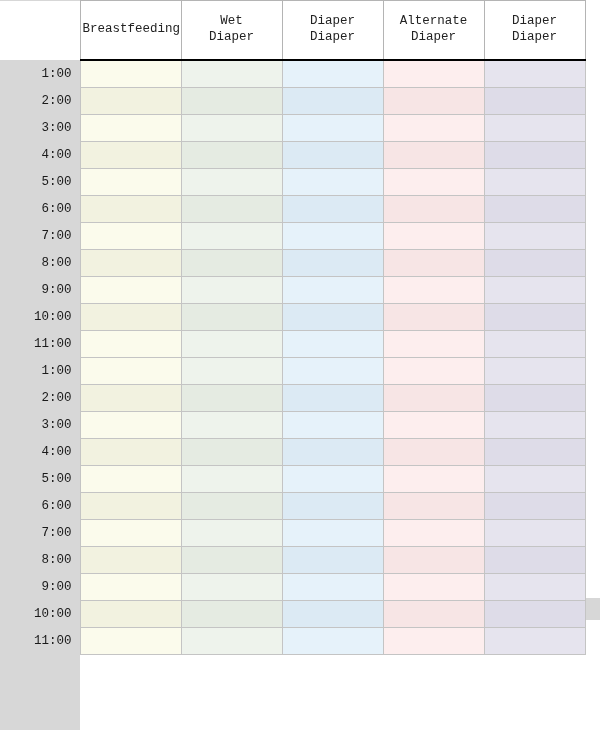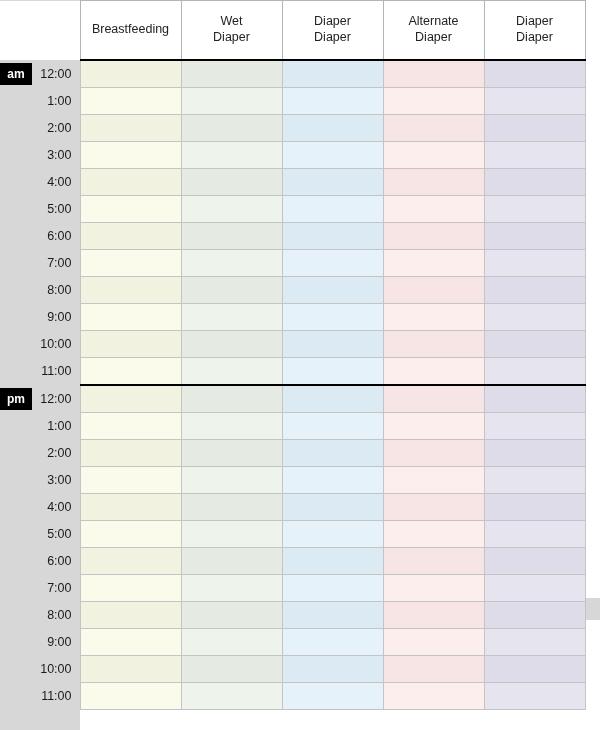--- a/index.html
+++ b/index.html
@@ -13,20 +13,21 @@
     font-family: "Liberation Sans", sans-serif;
     color: #222222;
     overflow: hidden;
   }
 
   #tracker {
     position: relative;
     width: 600px;
     height: 620px;
     box-sizing: border-box;
+    font-family: Liberation Mono, monospace;
   }
 
   table.log-table {
     border-collapse: collapse;
     table-layout: fixed;
     width: 585px;
     margin: 0;
   }
 
   
@@ -158,31 +159,20 @@
           <th class="corner-ampm"></th>
           <th class="corner-time"></th>
         <th class="col-head"><span>Breastfeeding</span></th>
             <th class="col-head"><span>Wet</span><br><span>Diaper</span></th>
             <th class="col-head"><span>Diaper</span><br><span>Diaper</span></th>
             <th class="col-head"><span>Alternate</span><br><span>Diaper</span></th>
             <th class="col-head"><span>Diaper</span><br><span>Diaper</span></th>
           </tr>
       </thead>
       <tbody>
-          <tr class="hour-row half-tone period-start">
-            <td class="ampm-cell">
-              <span class="ampm-badge">am</span>
-            </td>
-            <td class="time-cell">12:00</td>
-            <td class="data-cell" style="background: rgb(251, 251, 236);"></td>
-            <td class="data-cell" style="background: rgb(238, 243, 236);"></td>
-            <td class="data-cell" style="background: rgb(230, 242, 250);"></td>
-            <td class="data-cell" style="background: rgb(253, 238, 238);"></td>
-            <td class="data-cell" style="background: rgb(230, 228, 238);"></td>
-          </tr>
           <tr class="hour-row">
             <td class="ampm-cell filler"></td>
             <td class="time-cell">1:00</td>
             <td class="data-cell" style="background: rgb(251, 251, 236);"></td>
             <td class="data-cell" style="background: rgb(238, 243, 236);"></td>
             <td class="data-cell" style="background: rgb(230, 242, 250);"></td>
             <td class="data-cell" style="background: rgb(253, 238, 238);"></td>
             <td class="data-cell" style="background: rgb(230, 228, 238);"></td>
           </tr>
           <tr class="hour-row half-tone">
@@ -262,31 +252,20 @@
             <td class="time-cell">10:00</td>
             <td class="data-cell" style="background: rgb(251, 251, 236);"></td>
             <td class="data-cell" style="background: rgb(238, 243, 236);"></td>
             <td class="data-cell" style="background: rgb(230, 242, 250);"></td>
             <td class="data-cell" style="background: rgb(253, 238, 238);"></td>
             <td class="data-cell" style="background: rgb(230, 228, 238);"></td>
           </tr>
           <tr class="hour-row">
             <td class="ampm-cell filler"></td>
             <td class="time-cell">11:00</td>
-            <td class="data-cell" style="background: rgb(251, 251, 236);"></td>
-            <td class="data-cell" style="background: rgb(238, 243, 236);"></td>
-            <td class="data-cell" style="background: rgb(230, 242, 250);"></td>
-            <td class="data-cell" style="background: rgb(253, 238, 238);"></td>
-            <td class="data-cell" style="background: rgb(230, 228, 238);"></td>
-          </tr>
-          <tr class="hour-row half-tone period-start">
-            <td class="ampm-cell">
-              <span class="ampm-badge">pm</span>
-            </td>
-            <td class="time-cell">12:00</td>
             <td class="data-cell" style="background: rgb(251, 251, 236);"></td>
             <td class="data-cell" style="background: rgb(238, 243, 236);"></td>
             <td class="data-cell" style="background: rgb(230, 242, 250);"></td>
             <td class="data-cell" style="background: rgb(253, 238, 238);"></td>
             <td class="data-cell" style="background: rgb(230, 228, 238);"></td>
           </tr>
           <tr class="hour-row">
             <td class="ampm-cell filler"></td>
             <td class="time-cell">1:00</td>
             <td class="data-cell" style="background: rgb(251, 251, 236);"></td>

